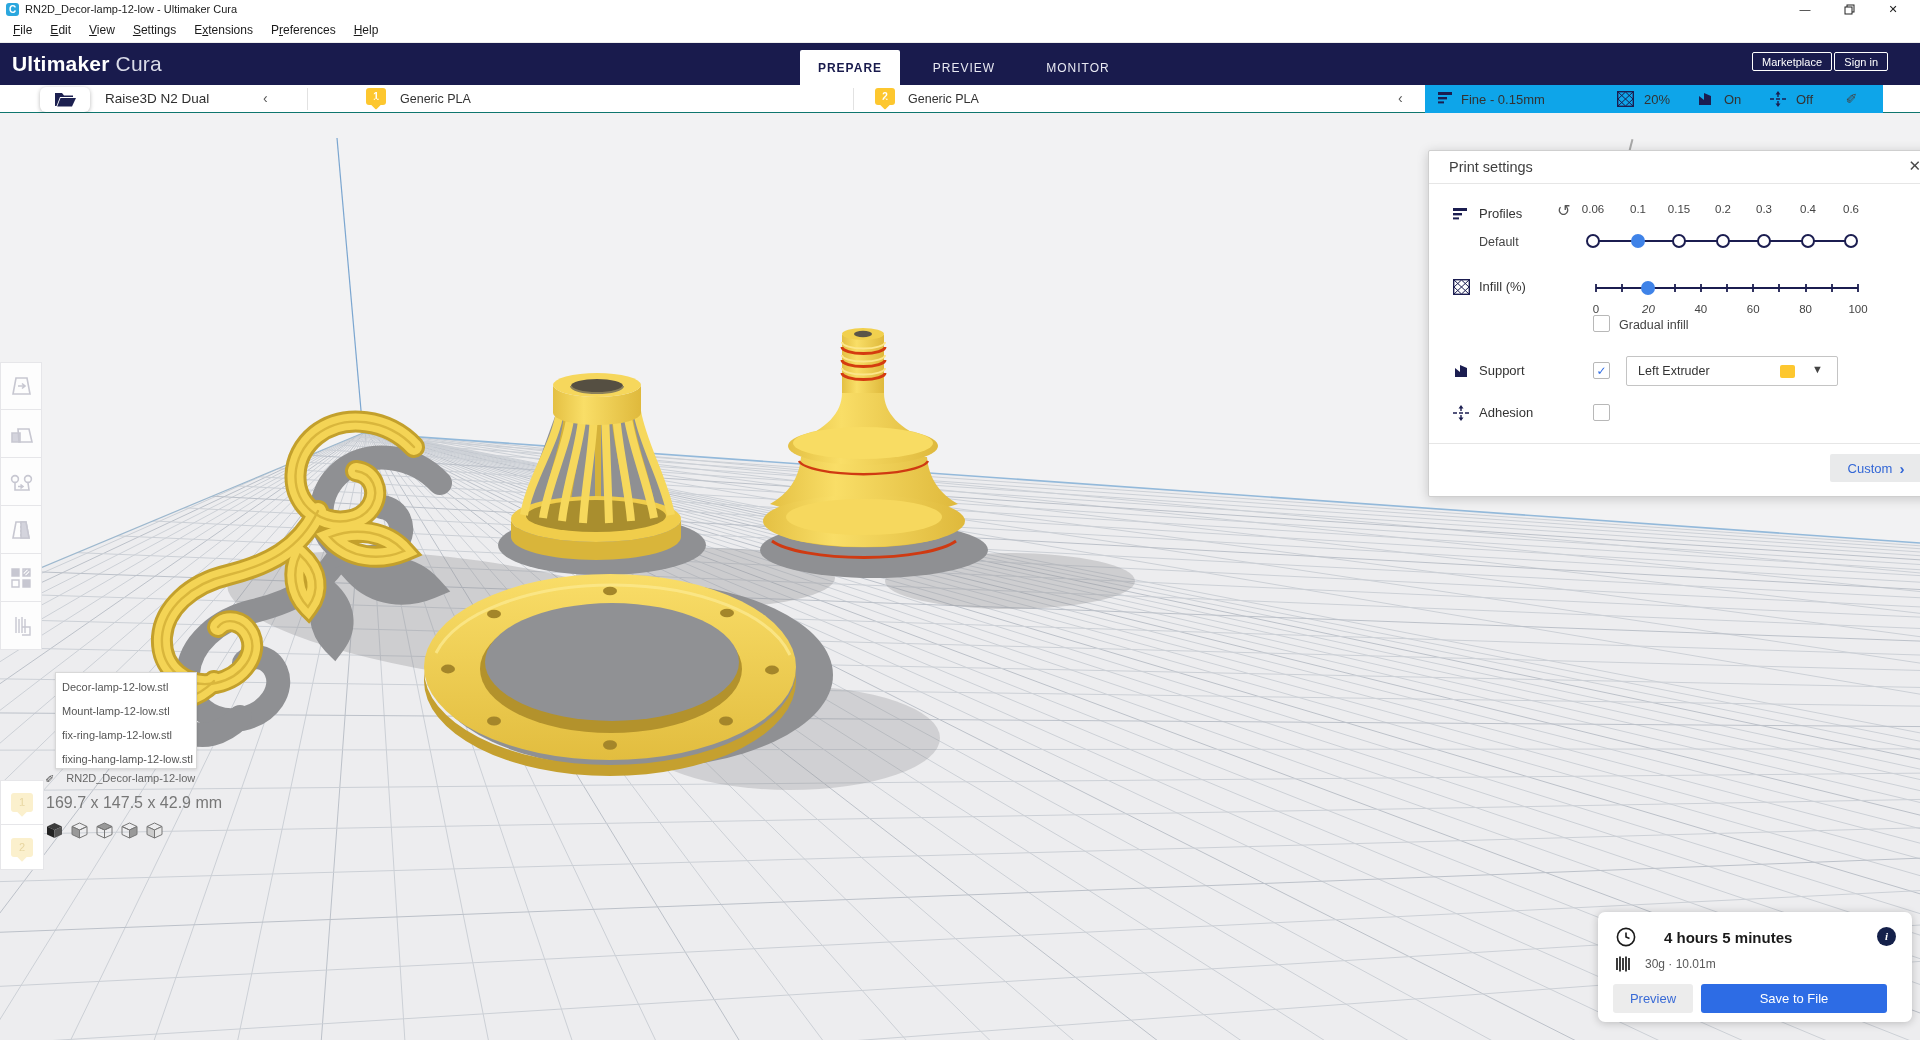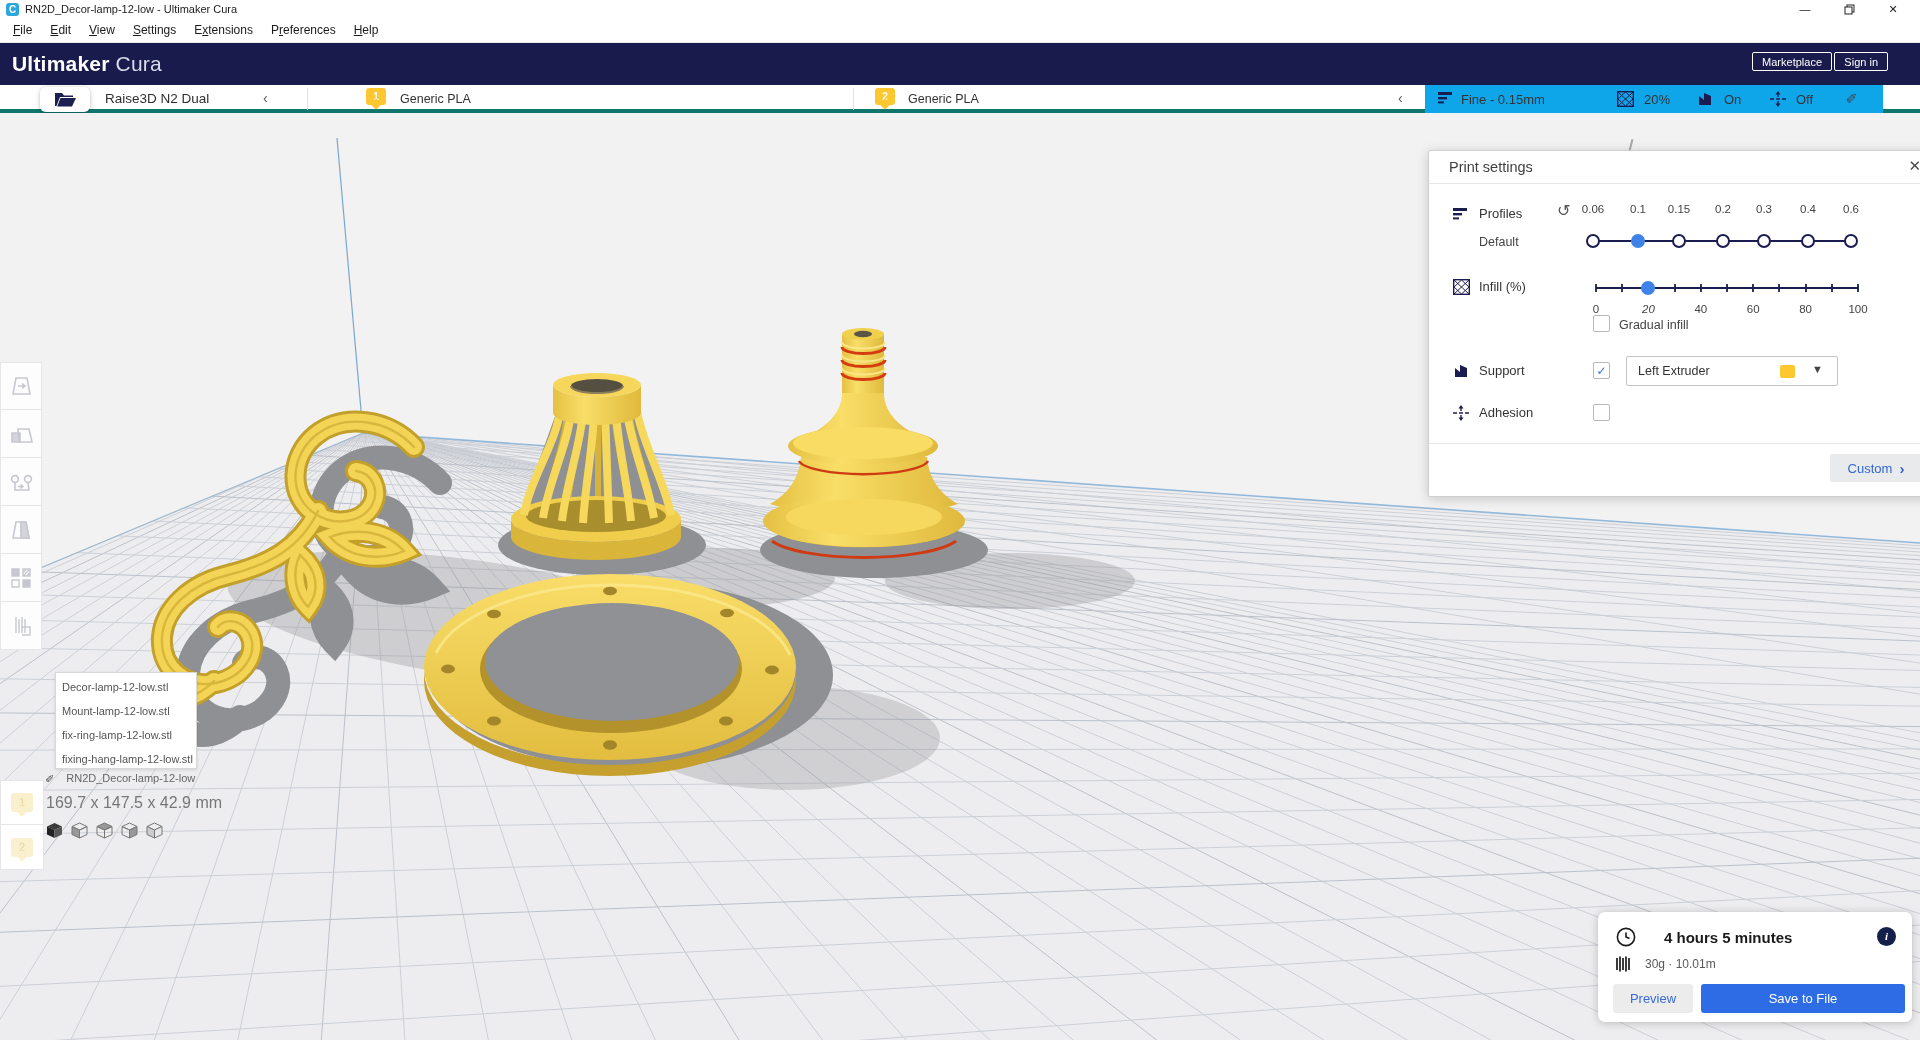--- a/index.html
+++ b/index.html
@@ -29,21 +29,21 @@
   #stage-tabs { position:absolute; left:800px; top:7px; display:flex; gap:14px; height:35px; align-items:flex-end; }
   .stage-tab { width:100px; height:35px; display:flex; align-items:center; justify-content:center;
     font-size:12px; letter-spacing:1px; color:#e8e9f2; font-weight:500; }
   .stage-tab.active { background:#fff; color:#191b4d; font-weight:700; border-radius:2px 2px 0 0; }
   .hdr-btn { position:absolute; top:9px; height:19px; border:1px solid #fff; border-radius:2px;
     color:#fff; font-size:11px; display:flex; align-items:center; padding:0 9px; background:transparent; }
   #btn-marketplace { right:88px; } #btn-signin { right:32px; }
 
   
   #configbar { position:absolute; left:0; top:85px; width:1920px; height:28px; background:#fff;
-    border-bottom:4px solid #0f766e; }
+    border-bottom:1px solid #0f766e; }
   .cb-divider { position:absolute; top:3px; width:1px; height:22px; background:#e2e2e2; }
   #folder-card { position:absolute; left:40px; top:2px; width:50px; height:25px; background:#fff;
     border-radius:6px; box-shadow:0 1px 4px rgba(0,0,0,.28); display:flex; align-items:center; justify-content:center; }
   #printer-name { position:absolute; left:105px; top:6px; font-size:13.5px; color:#2f2f2f; }
   .chev-left { position:absolute; top:5px; font-size:14px; color:#555; }
   .pin-badge { position:absolute; top:3px; width:20px; height:17px; background:#fdc72f; border-radius:3px;
     color:#fff; font-size:10px; font-weight:bold; text-align:center; line-height:17px; }
   .pin-badge::after { content:""; position:absolute; left:6px; bottom:-3px; width:8px; height:8px;
     background:#fdc72f; transform:rotate(45deg); border-radius:1px; }
   .mat-label { position:absolute; top:7px; font-size:12.5px; color:#333; }
@@ -135,21 +135,21 @@
     border-radius:7px; box-shadow:0 1px 8px rgba(0,0,0,.22); }
   #time-row { position:absolute; left:18px; top:15px; display:flex; align-items:center; gap:28px; }
   #print-time { font-size:15px; font-weight:bold; color:#1a1a1a; }
   #info-icon { position:absolute; right:16px; top:15px; width:19px; height:19px; border-radius:50%;
     background:#14204a; color:#fff; font-size:11px; font-style:italic; font-weight:bold;
     text-align:center; line-height:19px; font-family:"Liberation Serif",serif; }
   #mat-row { position:absolute; left:18px; top:44px; display:flex; align-items:center; gap:11px; }
   #mat-usage { font-size:12px; color:#585858; }
   #btn-preview { position:absolute; left:15px; top:72px; width:80px; height:29px; background:#ececec;
     border-radius:3px; font-size:13px; color:#3a6bd6; display:flex; align-items:center; justify-content:center; }
-  #btn-save { position:absolute; left:103px; top:72px; width:204px; height:29px; background:#2d6ce5;
+  #btn-save { position:absolute; left:103px; top:72px; width:186px; height:29px; background:#2d6ce5;
     border-radius:3px; font-size:13px; color:#fff; display:flex; align-items:center; justify-content:center; }
 </style>
 </head>
 <body>
 
 <div id="titlebar">
   <div id="app-icon">C</div>
   <div id="win-title">RN2D_Decor-lamp-12-low - Ultimaker Cura</div>
   <div class="winctl" id="btn-min">—</div>
   <div class="winctl" id="btn-restore">
@@ -166,20 +166,25 @@
   <span class="mi"><span></span><span class="u">E</span><span>dit</span></span>
   <span class="mi"><span></span><span class="u">V</span><span>iew</span></span>
   <span class="mi"><span></span><span class="u">S</span><span>ettings</span></span>
   <span class="mi"><span>E</span><span class="u">x</span><span>tensions</span></span>
   <span class="mi"><span>P</span><span class="u">r</span><span>eferences</span></span>
   <span class="mi"><span></span><span class="u">H</span><span>elp</span></span>
 </div>
 
 <div id="appheader">
   <div id="brand"><b>Ultimaker</b> <span>Cura</span></div>
+  <div id="stage-tabs">
+    <div class="stage-tab active">PREPARE</div>
+    <div class="stage-tab">PREVIEW</div>
+    <div class="stage-tab">MONITOR</div>
+  </div>
   <div class="hdr-btn" id="btn-marketplace">Marketplace</div>
   <div class="hdr-btn" id="btn-signin">Sign in</div>
 </div>
 
 <div id="configbar">
   <div id="folder-card">
     <svg width="22" height="17" viewBox="0 0 22 17">
       <path d="M1,2 L8,2 L10,4.5 L19,4.5 L19,6 L6,6 L2.5,15 L1,15 Z" fill="#1c2050"></path>
       <path d="M6.5,7 L22,7 L18,15.5 L3.2,15.5 Z" fill="#1c2050"></path>
     </svg>

